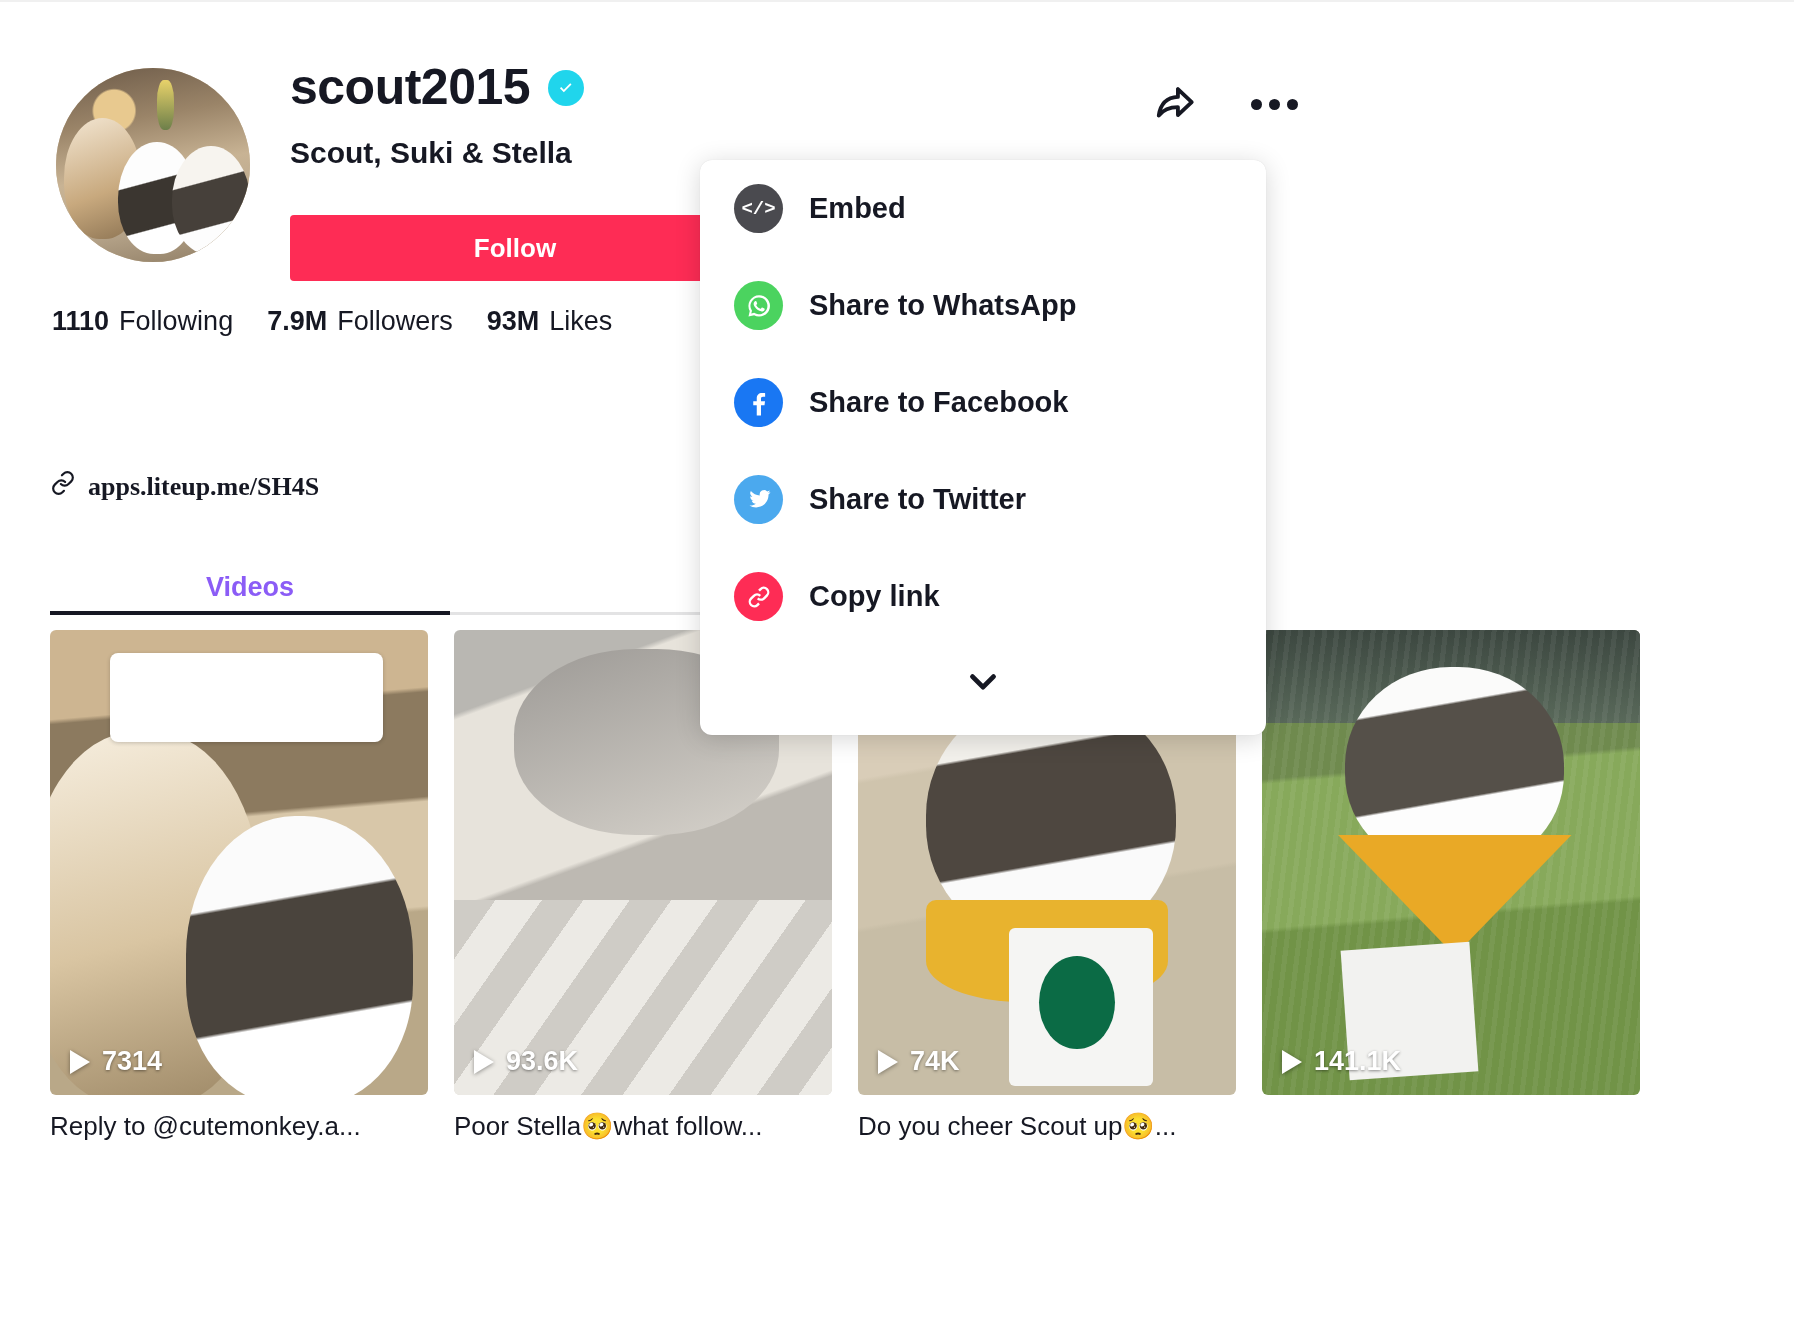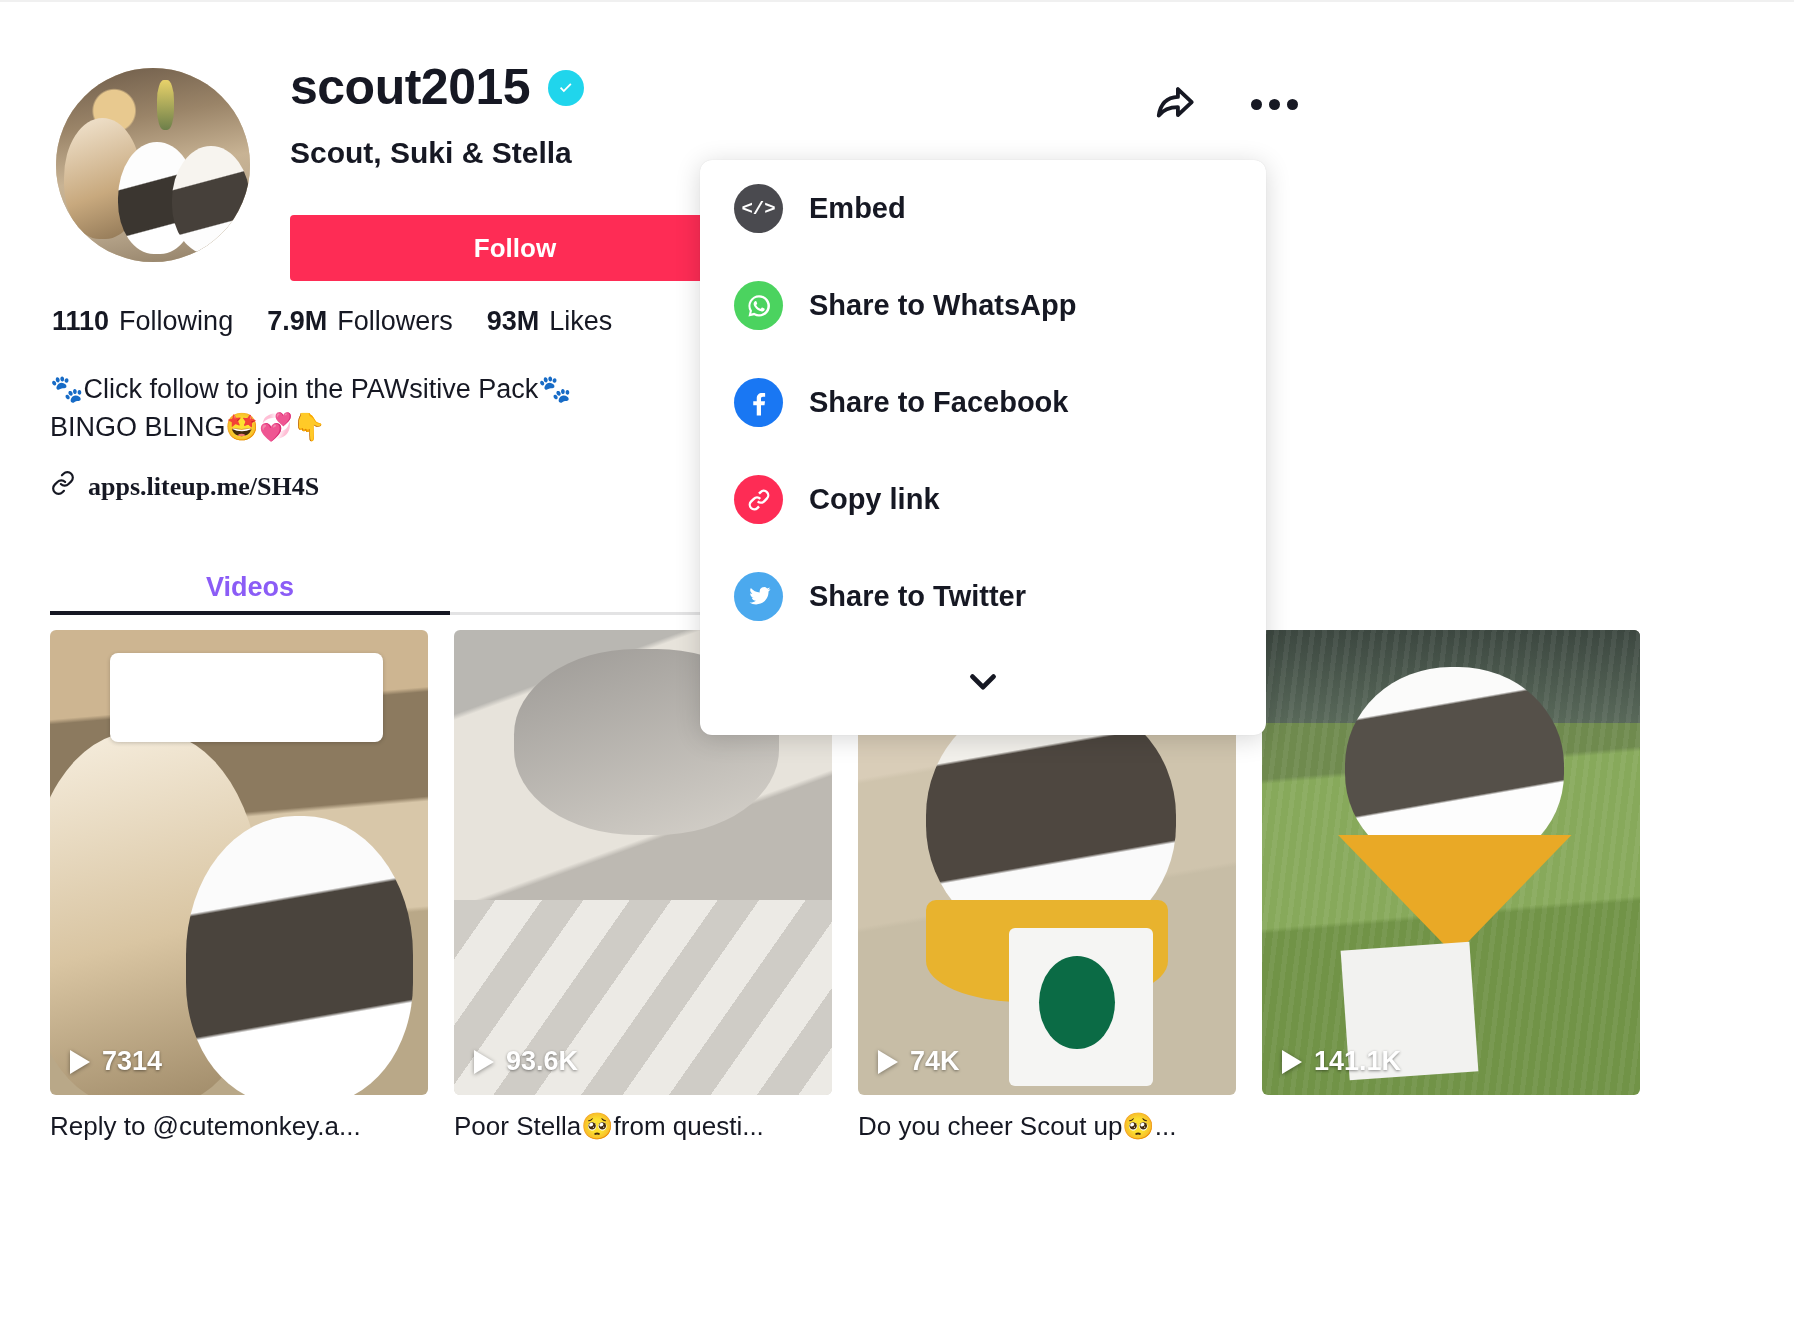--- a/index.html
+++ b/index.html
@@ -201,21 +201,20 @@
     <div class="stat">
       <span class="num">7.9M</span>
       <span class="lbl">Followers</span>
     </div>
     <div class="stat">
       <span class="num">93M</span>
       <span class="lbl">Likes</span>
     </div>
   </div>
 
-  <div class="bio">🐾Click follow to join the PAWsitive Pack🐾 BINGO BLING🤩💞👇</div>
 
   <div class="weblink">
     <span>
       <svg viewBox="0 0 24 24" aria-hidden="true">
         <path d="M10 13a5 5 0 0 0 7.1 0l2.5-2.5a5 5 0 0 0-7.1-7.1L11 4.9M14 11a5 5 0 0 0-7.1 0L4.4 13.5a5 5 0 0 0 7.1 7.1l1.4-1.4" fill="none" stroke="#161823" stroke-width="2" stroke-linecap="round"></path>
       </svg>
     </span>
     <span>apps.liteup.me/SH4S</span>
   </div>
 
@@ -244,21 +243,21 @@
     <div class="vcard">
       <div class="vthumb t2">
         <div class="pillow"></div>
         <div class="sleeper"></div>
         <div class="blanket"></div>
         <div class="views">
           <span class="play-tri"></span>
           <span>93.6K</span>
         </div>
       </div>
-      <div class="vcap">Poor Stella🥺from questi...</div>
+      <div class="vcap">Poor Stella🥺what follow...</div>
     </div>
 
     <div class="vcard">
       <div class="vthumb t3">
         <div class="face"></div>
         <div class="scarf"></div>
         <div class="card"></div>
         <div class="sb"></div>
         <div class="ovl">Surprising my dog with a pup cup from Starbucks</div>
         <div class="views">
@@ -304,37 +303,37 @@
     <div class="dd-item">
       <span class="dd-ico ico-fb">
         <svg viewBox="0 0 24 24" aria-hidden="true">
             <path d="M13.6 22v-8.2h2.8l.4-3.2h-3.2V8.5c0-.9.3-1.6 1.6-1.6h1.7V4.1c-.3 0-1.3-.1-2.5-.1-2.5 0-4.2 1.5-4.2 4.3v2.3H7.4v3.2h2.8V22z"></path>
           </svg>
       </span>
       <span class="dd-lbl">Share to Facebook</span>
     </div>
 
     <div class="dd-item">
+      <span class="dd-ico ico-tw">
+        <svg viewBox="0 0 24 24" aria-hidden="true">
+            <path d="M19.6 7.5c0 .2 0 .4 0 .5 0 4.6-3.5 9.9-9.9 9.9-2 0-3.8-.6-5.3-1.6.3 0 .6.1.8.1 1.6 0 3.1-.6 4.3-1.5a3.5 3.5 0 0 1-3.3-2.4c.2 0 .4.1.6.1.3 0 .6 0 .9-.1A3.5 3.5 0 0 1 5 9v-.1c.5.3 1 .4 1.6.4a3.5 3.5 0 0 1-1.1-4.6 9.9 9.9 0 0 0 7.1 3.6 3.5 3.5 0 0 1 5.9-3.2 6.9 6.9 0 0 0 2.2-.8 3.5 3.5 0 0 1-1.5 1.9c.7-.1 1.4-.3 2-.5-.5.7-1 1.3-1.6 1.8z"></path>
+          </svg>
+      </span>
+      <span class="dd-lbl">Share to Twitter</span>
+    </div>
+
+    <div class="dd-item">
       <span class="dd-ico ico-cl">
         <svg viewBox="0 0 24 24" aria-hidden="true">
             <path d="M10.3 13.7a4.6 4.6 0 0 0 6.5 0l2.3-2.3a4.6 4.6 0 0 0-6.5-6.5l-1.3 1.3 1.4 1.4 1.3-1.3a2.6 2.6 0 0 1 3.7 3.7l-2.3 2.3a2.6 2.6 0 0 1-3.7 0zM13.7 10.3a4.6 4.6 0 0 0-6.5 0l-2.3 2.3a4.6 4.6 0 0 0 6.5 6.5l1.3-1.3-1.4-1.4-1.3 1.3a2.6 2.6 0 0 1-3.7-3.7l2.3-2.3a2.6 2.6 0 0 1 3.7 0z" fill="#fff"></path>
           </svg>
       </span>
       <span class="dd-lbl">Copy link</span>
     </div>
 
-    <div class="dd-item">
-      <span class="dd-ico ico-tw">
-        <svg viewBox="0 0 24 24" aria-hidden="true">
-            <path d="M19.6 7.5c0 .2 0 .4 0 .5 0 4.6-3.5 9.9-9.9 9.9-2 0-3.8-.6-5.3-1.6.3 0 .6.1.8.1 1.6 0 3.1-.6 4.3-1.5a3.5 3.5 0 0 1-3.3-2.4c.2 0 .4.1.6.1.3 0 .6 0 .9-.1A3.5 3.5 0 0 1 5 9v-.1c.5.3 1 .4 1.6.4a3.5 3.5 0 0 1-1.1-4.6 9.9 9.9 0 0 0 7.1 3.6 3.5 3.5 0 0 1 5.9-3.2 6.9 6.9 0 0 0 2.2-.8 3.5 3.5 0 0 1-1.5 1.9c.7-.1 1.4-.3 2-.5-.5.7-1 1.3-1.6 1.8z"></path>
-          </svg>
-      </span>
-      <span class="dd-lbl">Share to Twitter</span>
-    </div>
-
     <div class="dd-chev">
       <svg viewBox="0 0 24 24" aria-hidden="true">
         <path d="M6 9.5 12 15.5 18 9.5" fill="none" stroke="#161823" stroke-width="2.8" stroke-linecap="round" stroke-linejoin="round"></path>
       </svg>
     </div>
   </div>
 
 </div>
 
 </body></html>

